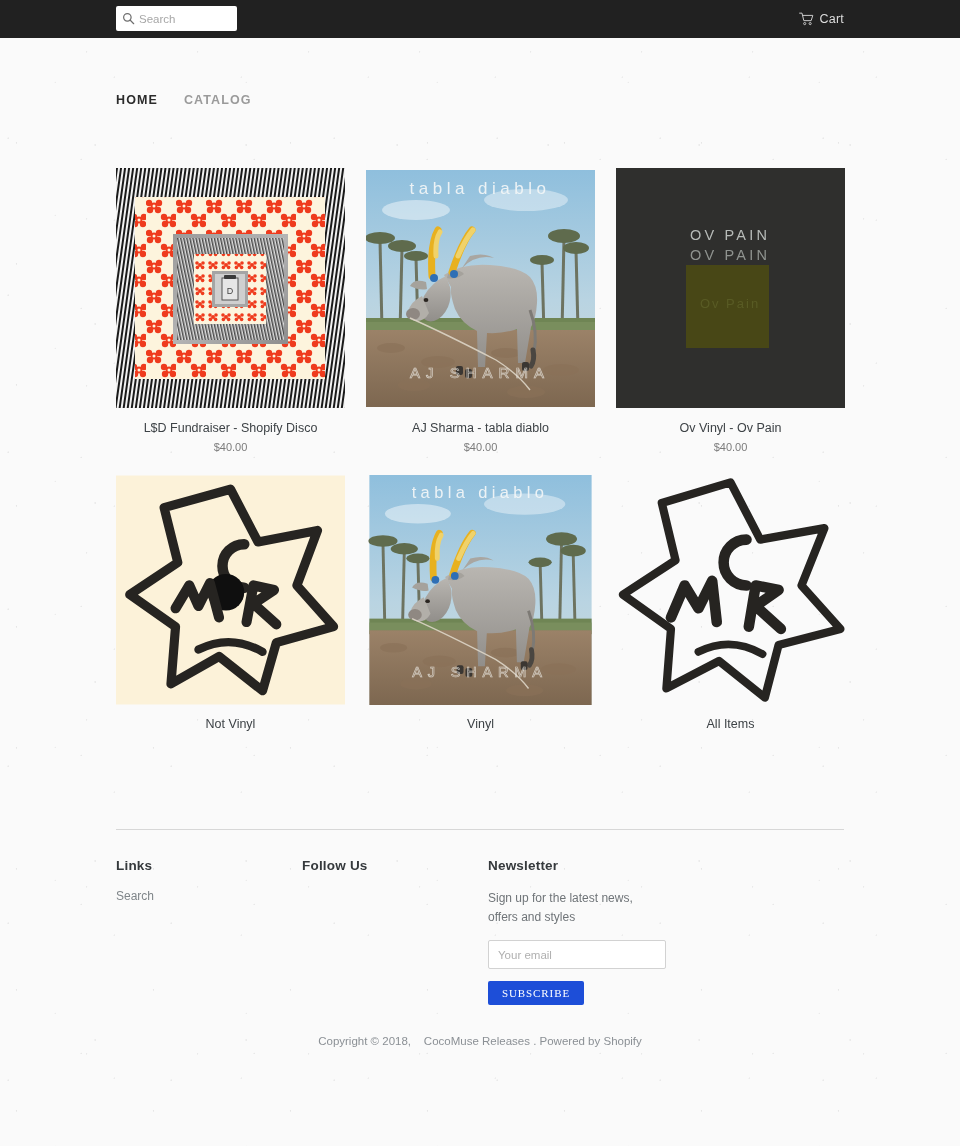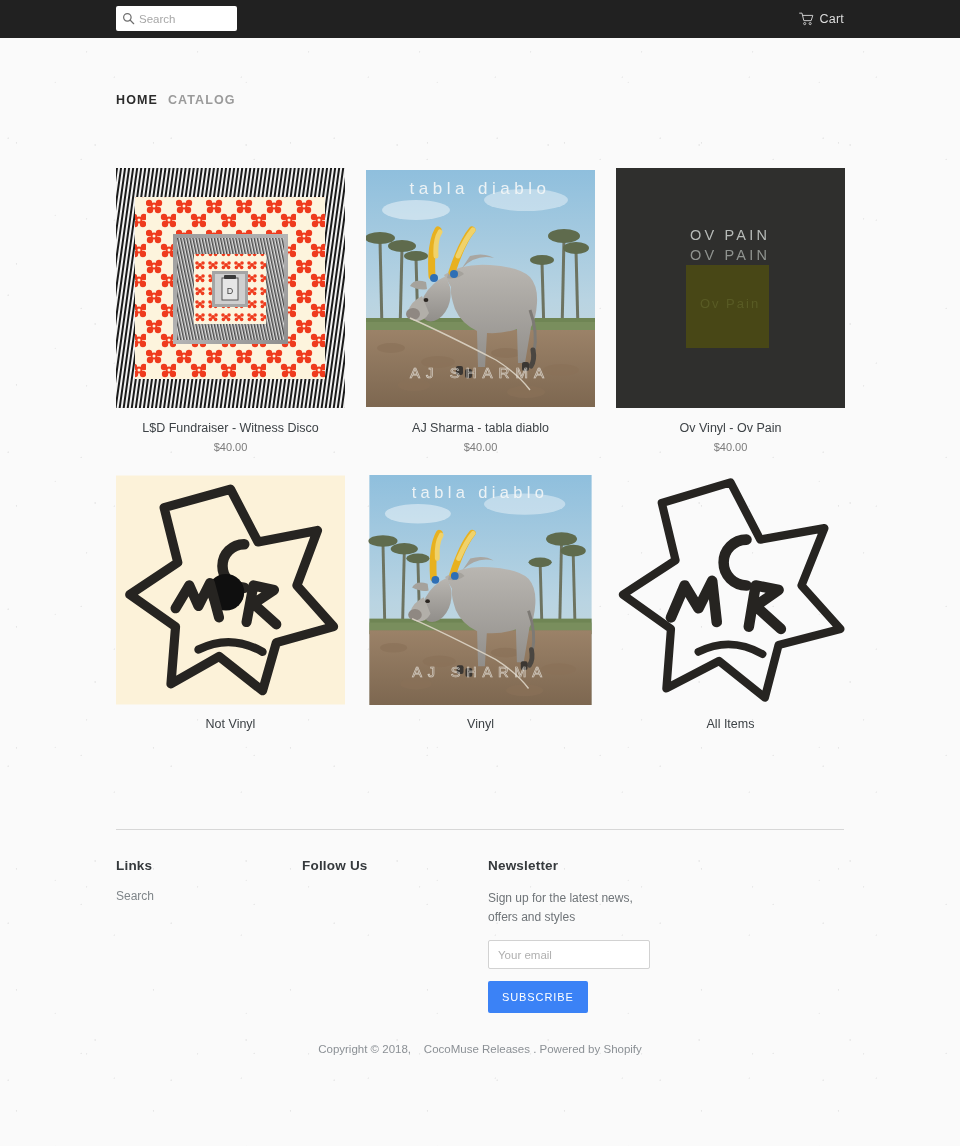--- a/index.html
+++ b/index.html
@@ -80,21 +80,21 @@
   }
   .logo { display: flex; align-items: center; text-decoration: none; gap: 2px; }
   .logo-mark { width: 33px; height: 33px; margin-right: 3px; margin-top: 2px; }
   .logo-text {
     font-family: "DejaVu Sans", sans-serif;
     font-size: 27px;
     font-weight: bold;
     color: #1c1c1c;
     letter-spacing: -0.8px;
   }
-  .main-nav { display: flex; gap: 10px; align-items: flex-end; padding-bottom: 2px; }
+  .main-nav { display: flex; gap: 26px; align-items: flex-end; padding-bottom: 2px; }
   .nav-link {
     font-size: 12.5px;
     letter-spacing: 1.1px;
     text-decoration: none;
     color: #9a9a9a;
     font-weight: bold;
   }
   .nav-link.active { color: #2b2b2b; font-weight: bold; }
 
   
@@ -187,43 +187,43 @@
     margin-bottom: 8px;
   }
   .newsletter-text {
     font-size: 12px;
     color: #6f7478;
     line-height: 1.55;
     width: 148px;
     margin-bottom: 14px;
   }
   .newsletter-input {
-    width: 162px;
+    width: 178px;
     height: 29px;
     border: 1px solid #d2d2d2;
     background: #fff;
     border-radius: 2px;
     padding: 0 9px;
     font-size: 11.5px;
     font-family: "Liberation Sans", sans-serif;
     color: #555;
     outline: none;
   }
   .newsletter-input::placeholder { color: #b0b0b0; }
   .subscribe-btn {
     margin-top: 12px;
-    height: 32px;
+    height: 24px;
     padding: 0 14px;
-    background: #3b82f6;
+    background: #1d4ed8;
     border: none;
     border-radius: 2px;
     color: #fff;
     font-size: 11px;
     letter-spacing: .9px;
-    font-family: Liberation Sans, sans-serif;
+    font-family: Liberation Serif, serif;
     cursor: pointer;
   }
 
   .copyright {
     margin-top: 30px;
     text-align: center;
     font-size: 11.5px;
     color: #8b9095;
   }
   .copyright a { color: #8b9095; text-decoration: none; }
@@ -314,21 +314,21 @@
           <rect x="57" y="66" width="115" height="110" fill="url(#grayf)"></rect>
           <rect x="61" y="70" width="107" height="102" fill="url(#stripes2)" opacity="0.85"></rect>
           <rect x="78" y="86" width="72" height="70" fill="url(#flowersSm)"></rect>
           <rect x="96" y="103" width="36" height="36" fill="#a5a5a5"></rect>
           <rect x="99" y="106" width="30" height="30" fill="#cfcfcf"></rect>
           <rect x="106" y="110" width="16" height="22" fill="#e6e6e6" stroke="#555" stroke-width="1"></rect>
           <rect x="108" y="107" width="12" height="4" rx="1" fill="#3a3a3a"></rect>
           <text x="114" y="126" font-family="'Liberation Sans',sans-serif" font-size="9" fill="#444" text-anchor="middle">D</text>
         </svg>
       </div>
-      <div class="product-title">L$D Fundraiser - Witness Disco</div>
+      <div class="product-title">L$D Fundraiser - Shopify Disco</div>
       <div class="product-price">$40.00</div>
     </a>
 
     <a class="product-card" href="#">
       <div class="product-thumb">
         <svg width="229" height="237" viewBox="0 0 229 237">
           <defs>
             <linearGradient id="sky" x1="0" y1="0" x2="0" y2="1">
               <stop offset="0" stop-color="#8fbfdd"></stop>
                 <stop offset="0.55" stop-color="#b9d4e2"></stop>

